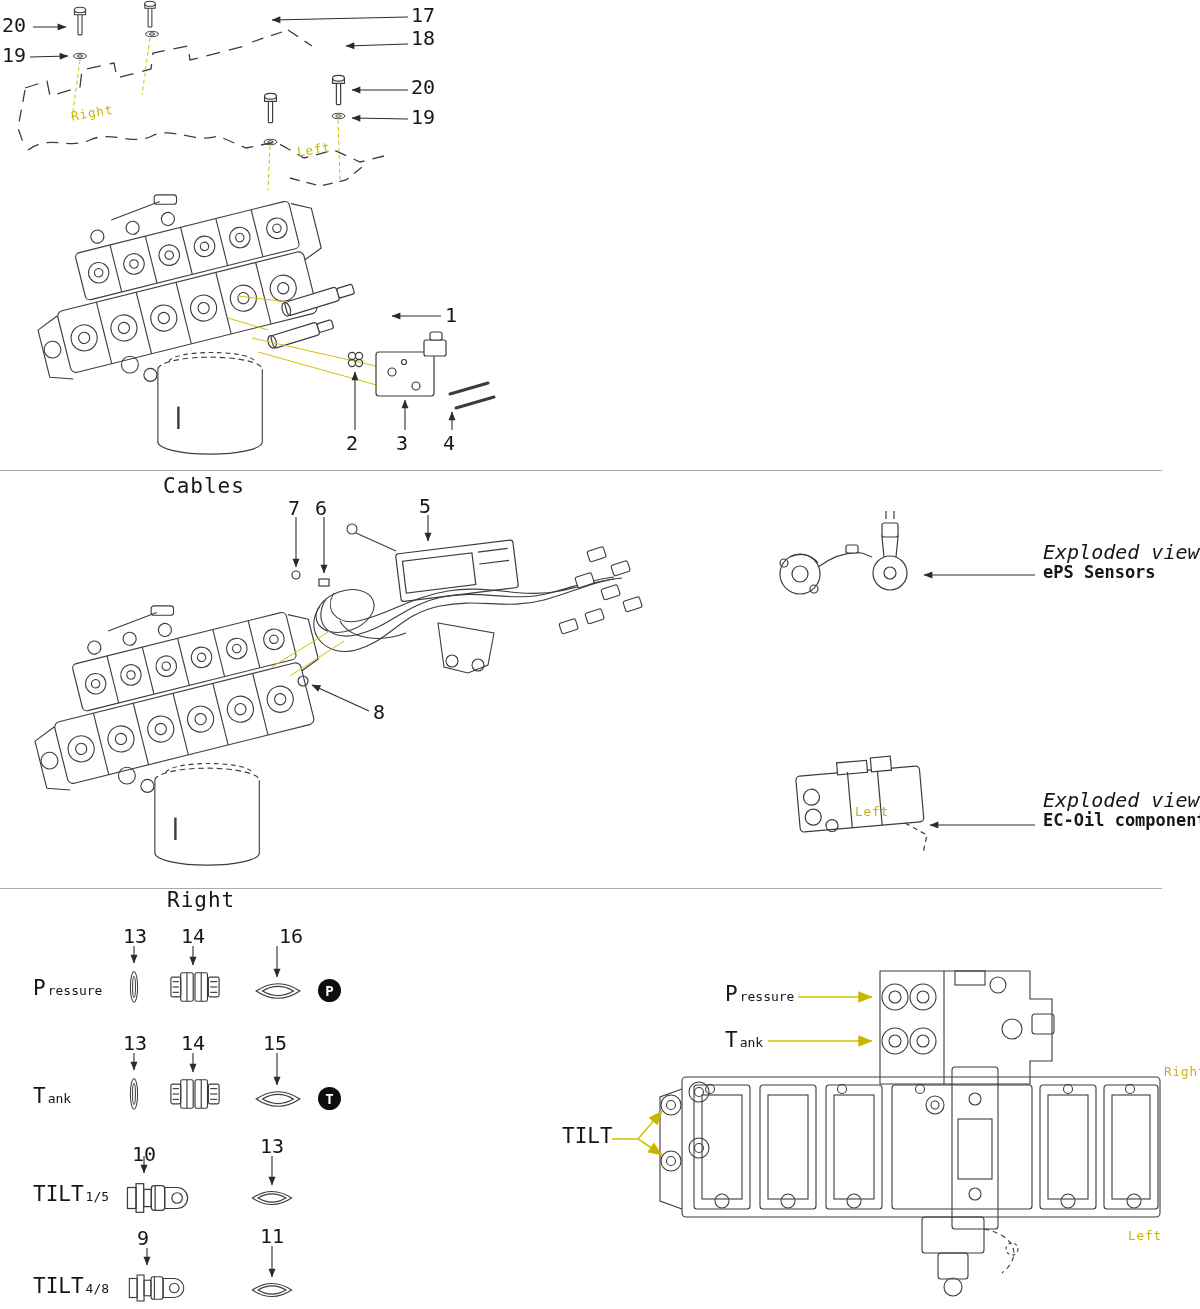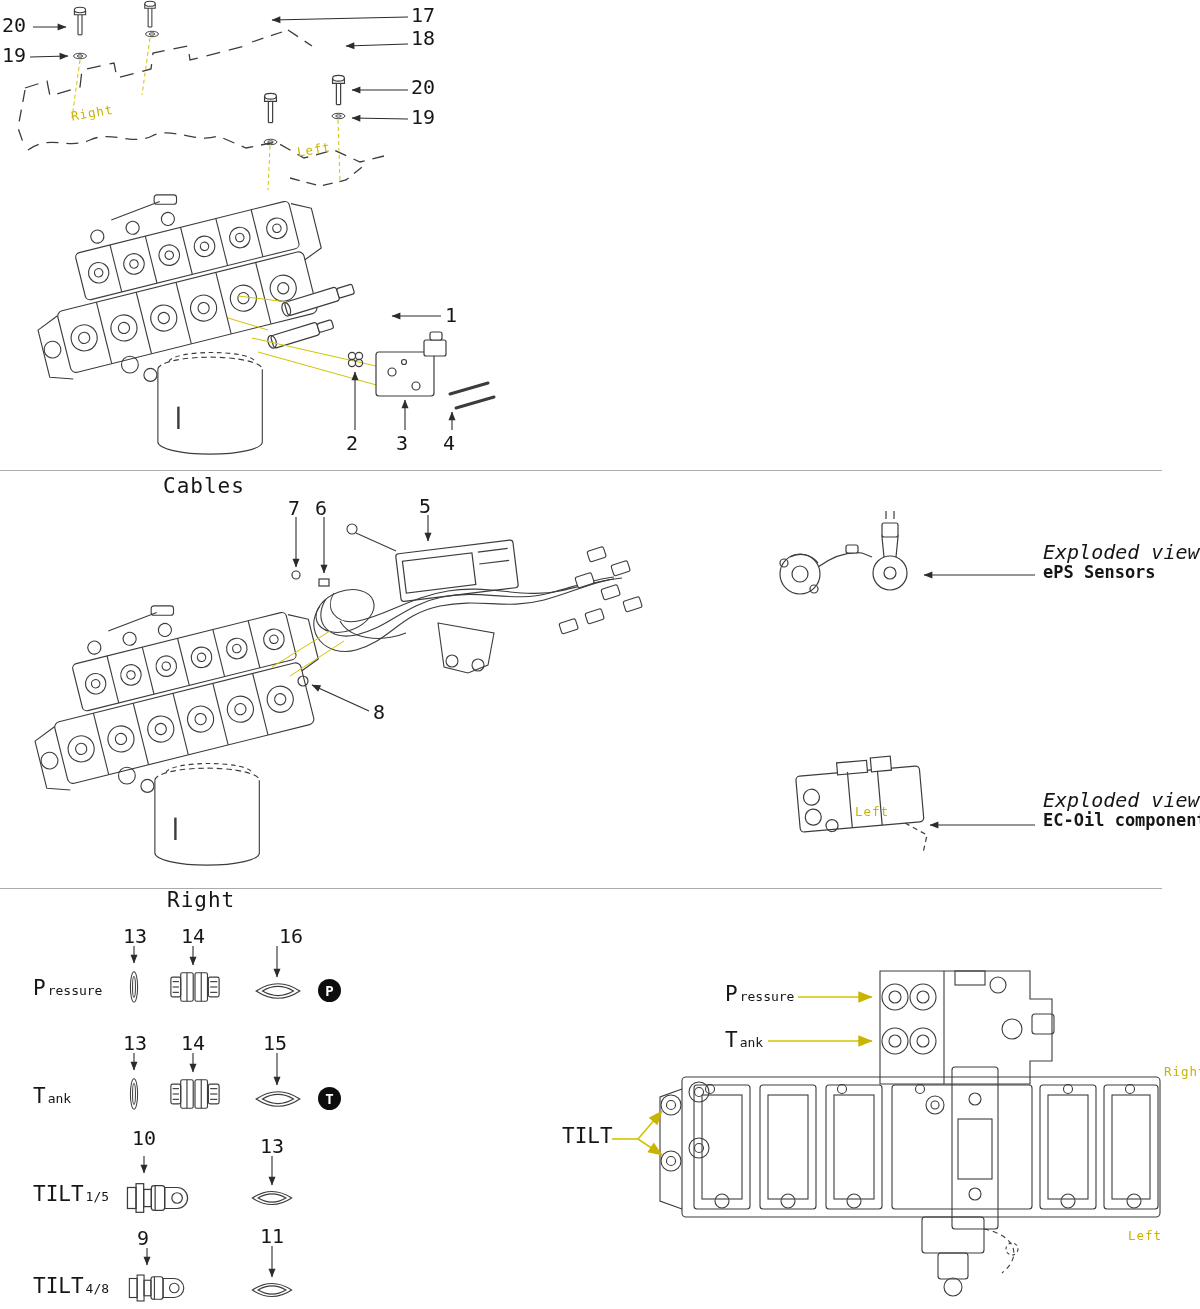--- a/index.html
+++ b/index.html
@@ -457,21 +457,21 @@
     <span class="lbl co" style="left:279px;top:36px">16</span>
     <span class="lbl" style="left:33px;top:88px"><span class="cap">P</span><span class="cap-sub">ressure</span></span>
     <div class="badge" style="left:318px;top:90px">P</div>
 
     <span class="lbl co" style="left:123px;top:143px">13</span>
     <span class="lbl co" style="left:181px;top:143px">14</span>
     <span class="lbl co" style="left:263px;top:143px">15</span>
     <span class="lbl" style="left:33px;top:196px"><span class="cap">T</span><span class="cap-sub">ank</span></span>
     <div class="badge" style="left:318px;top:198px">T</div>
 
-    <span class="lbl co" style="left:132px;top:238px">10</span>
+    <span class="lbl co" style="left:132px;top:254px">10</span>
     <span class="lbl co" style="left:260px;top:246px">13</span>
     <span class="lbl" style="left:33px;top:294px"><span class="cap">TILT</span><span class="cap-sub">1/5</span></span>
 
     <span class="lbl co" style="left:137px;top:338px">9</span>
     <span class="lbl co" style="left:260px;top:336px">11</span>
     <span class="lbl" style="left:33px;top:386px"><span class="cap">TILT</span><span class="cap-sub">4/8</span></span>
 
     <span class="lbl" style="left:725px;top:94px"><span class="cap">P</span><span class="cap-sub">ressure</span></span>
     <span class="lbl" style="left:725px;top:140px"><span class="cap">T</span><span class="cap-sub">ank</span></span>
     <span class="lbl cap" style="left:562px;top:236px">TILT</span>

